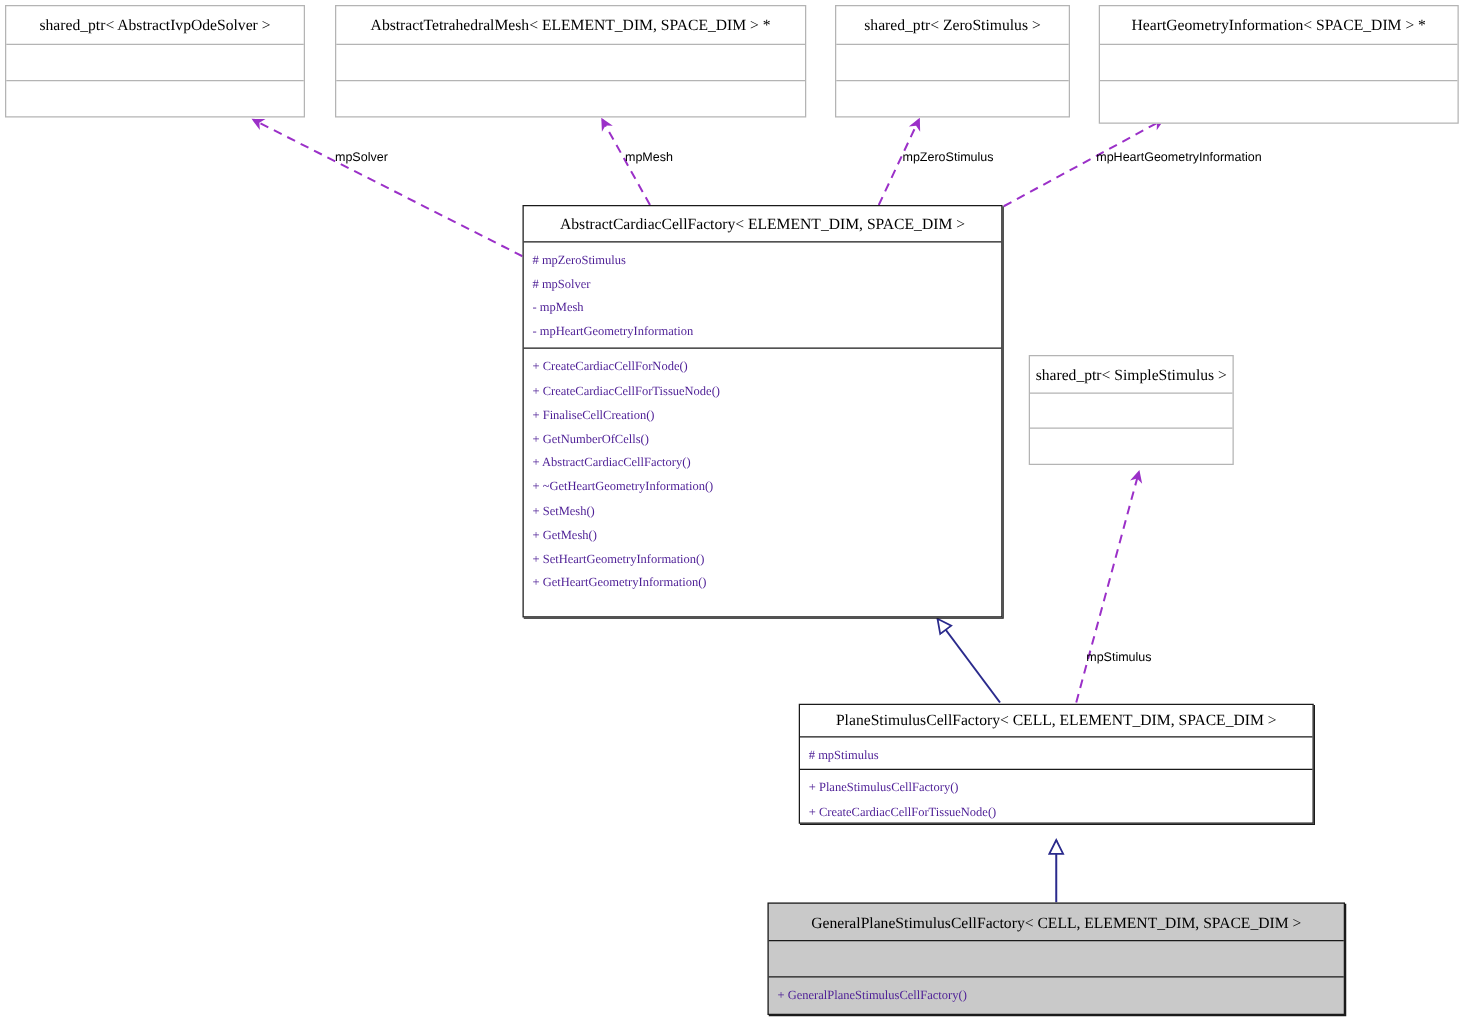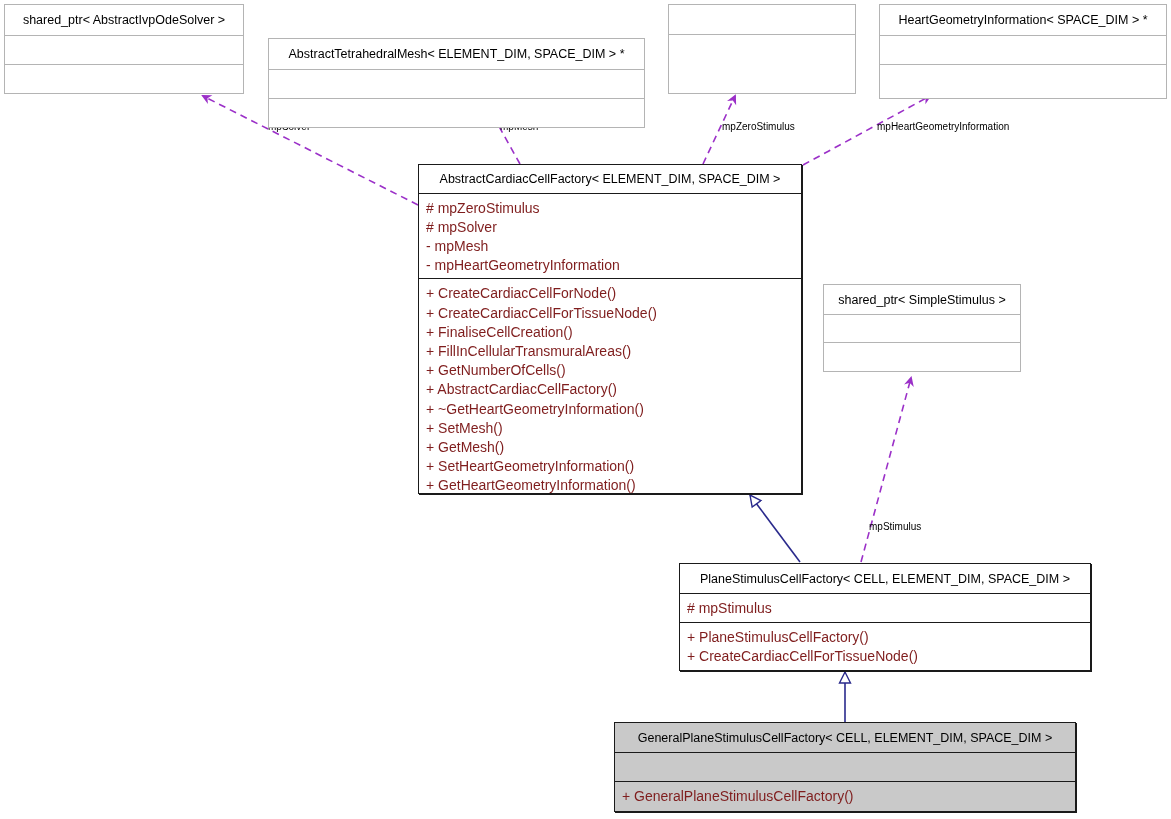--- a/index.html
+++ b/index.html
@@ -44,39 +44,40 @@
   }
   .uml-box.thick .compartment + .compartment {
     border-top: 1px solid #1a1a1a;
   }
   .uml-box.filled {
     background: #c9c9c9;
   }
   .compartment {
     box-sizing: border-box;
     overflow: hidden;
+    font-family: Liberation Serif, serif;
   }
   .compartment.title {
     display: flex;
     align-items: center;
     justify-content: center;
     padding: 0 8px;
   }
   .compartment.members {
     padding: 5px 7px 4px 7px;
   }
   .class-title {
     font-size: 12.5px;
     color: #000000;
     white-space: nowrap;
     line-height: 14px;
   }
   .member {
-    font-size: 14px;
-    color: #7f1d1d;
+    font-size: 10px;
+    color: #4c1d95;
     white-space: nowrap;
     line-height: 19.2px;
   }
   .edge-label {
     position: absolute;
     font-size: 10px;
     color: #000000;
     white-space: nowrap;
     line-height: 13px;
   }
@@ -118,29 +119,32 @@
   <div class="edge-label" style="left:869px; top:520px;">mpStimulus</div>
 
   <div class="uml-box thin" style="left:4px; top:4px; width:240px; height:90px;">
     <div class="compartment title" style="height:30px;">
       <span class="class-title">shared_ptr&lt; AbstractIvpOdeSolver &gt;</span>
     </div>
     <div class="compartment members" style="height:29px;"></div>
     <div class="compartment members" style="height:29px;"></div>
   </div>
 
-  <div class="uml-box thin" style="left:268px; top:4px; width:377px; height:90px;margin-top:34px;">
+  <div class="uml-box thin" style="left:268px; top:4px; width:377px; height:90px;">
     <div class="compartment title" style="height:30px;">
       <span class="class-title">AbstractTetrahedralMesh&lt; ELEMENT_DIM, SPACE_DIM &gt; *</span>
     </div>
     <div class="compartment members" style="height:29px;"></div>
     <div class="compartment members" style="height:29px;"></div>
   </div>
 
   <div class="uml-box thin" style="left:668px; top:4px; width:188px; height:90px;">
+    <div class="compartment title" style="height:30px;">
+      <span class="class-title">shared_ptr&lt; ZeroStimulus &gt;</span>
+    </div>
     <div class="compartment members" style="height:29px;"></div>
     <div class="compartment members" style="height:29px;"></div>
   </div>
 
   <div class="uml-box thin" style="left:879px; top:4px; width:288px; height:95px;">
     <div class="compartment title" style="height:30px;">
       <span class="class-title">HeartGeometryInformation&lt; SPACE_DIM &gt; *</span>
     </div>
     <div class="compartment members" style="height:29px;"></div>
     <div class="compartment members" style="height:29px;"></div>
@@ -153,40 +157,39 @@
     <div class="compartment members" style="height:86px;">
       <div class="member"># mpZeroStimulus</div>
       <div class="member"># mpSolver</div>
       <div class="member">- mpMesh</div>
       <div class="member">- mpHeartGeometryInformation</div>
     </div>
     <div class="compartment members" style="height:216px;">
       <div class="member">+ CreateCardiacCellForNode()</div>
       <div class="member">+ CreateCardiacCellForTissueNode()</div>
       <div class="member">+ FinaliseCellCreation()</div>
-      <div class="member">+ FillInCellularTransmuralAreas()</div>
       <div class="member">+ GetNumberOfCells()</div>
       <div class="member">+ AbstractCardiacCellFactory()</div>
       <div class="member">+ ~GetHeartGeometryInformation()</div>
       <div class="member">+ SetMesh()</div>
       <div class="member">+ GetMesh()</div>
       <div class="member">+ SetHeartGeometryInformation()</div>
       <div class="member">+ GetHeartGeometryInformation()</div>
     </div>
   </div>
 
-  <div class="uml-box thin" style="left:823px; top:284px; width:198px; height:88px;">
+  <div class="uml-box thin" style="left:823px; top:284px; width:164px; height:88px;">
     <div class="compartment title" style="height:29px;">
       <span class="class-title">shared_ptr&lt; SimpleStimulus &gt;</span>
     </div>
     <div class="compartment members" style="height:28px;"></div>
     <div class="compartment members" style="height:28px;"></div>
   </div>
 
-  <div class="uml-box thick" style="left:639px; top:563px; width:412px; height:108px;margin-left:40px;">
+  <div class="uml-box thick" style="left:639px; top:563px; width:412px; height:96px;">
     <div class="compartment title" style="height:29px;">
       <span class="class-title">PlaneStimulusCellFactory&lt; CELL, ELEMENT_DIM, SPACE_DIM &gt;</span>
     </div>
     <div class="compartment members" style="height:29px;">
       <div class="member"># mpStimulus</div>
     </div>
     <div class="compartment members" style="height:48px;">
       <div class="member">+ PlaneStimulusCellFactory()</div>
       <div class="member">+ CreateCardiacCellForTissueNode()</div>
     </div>

